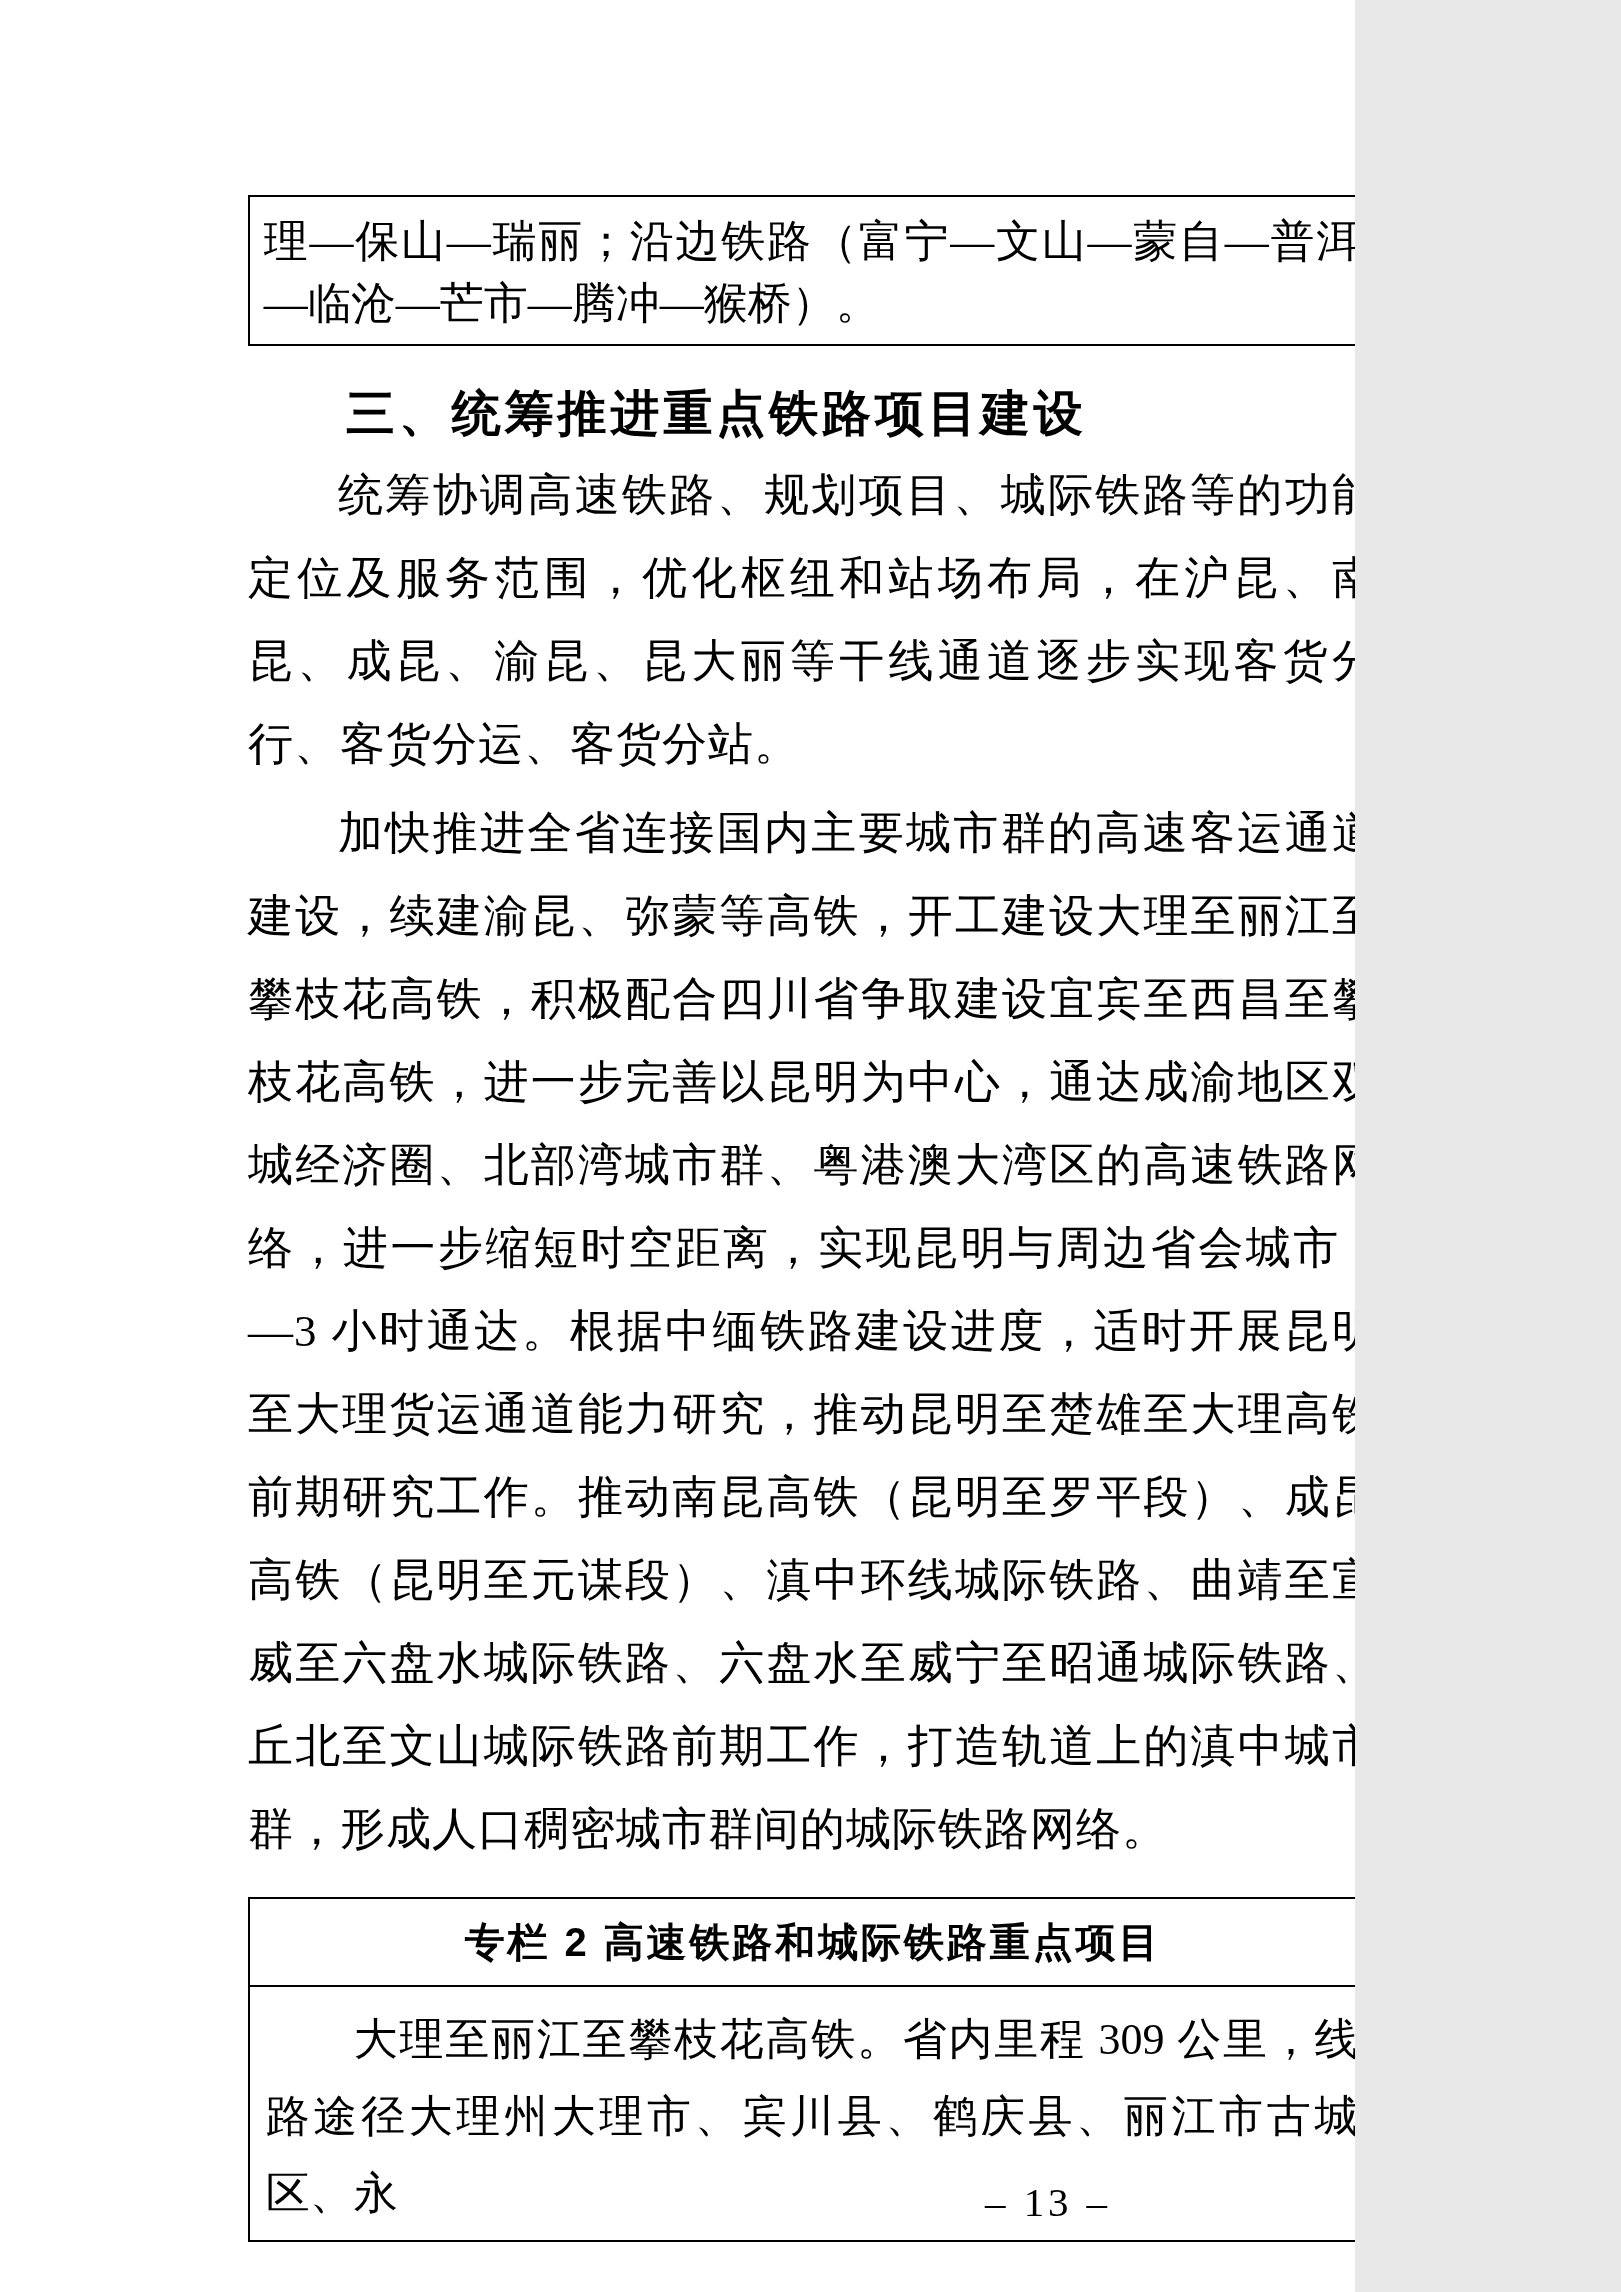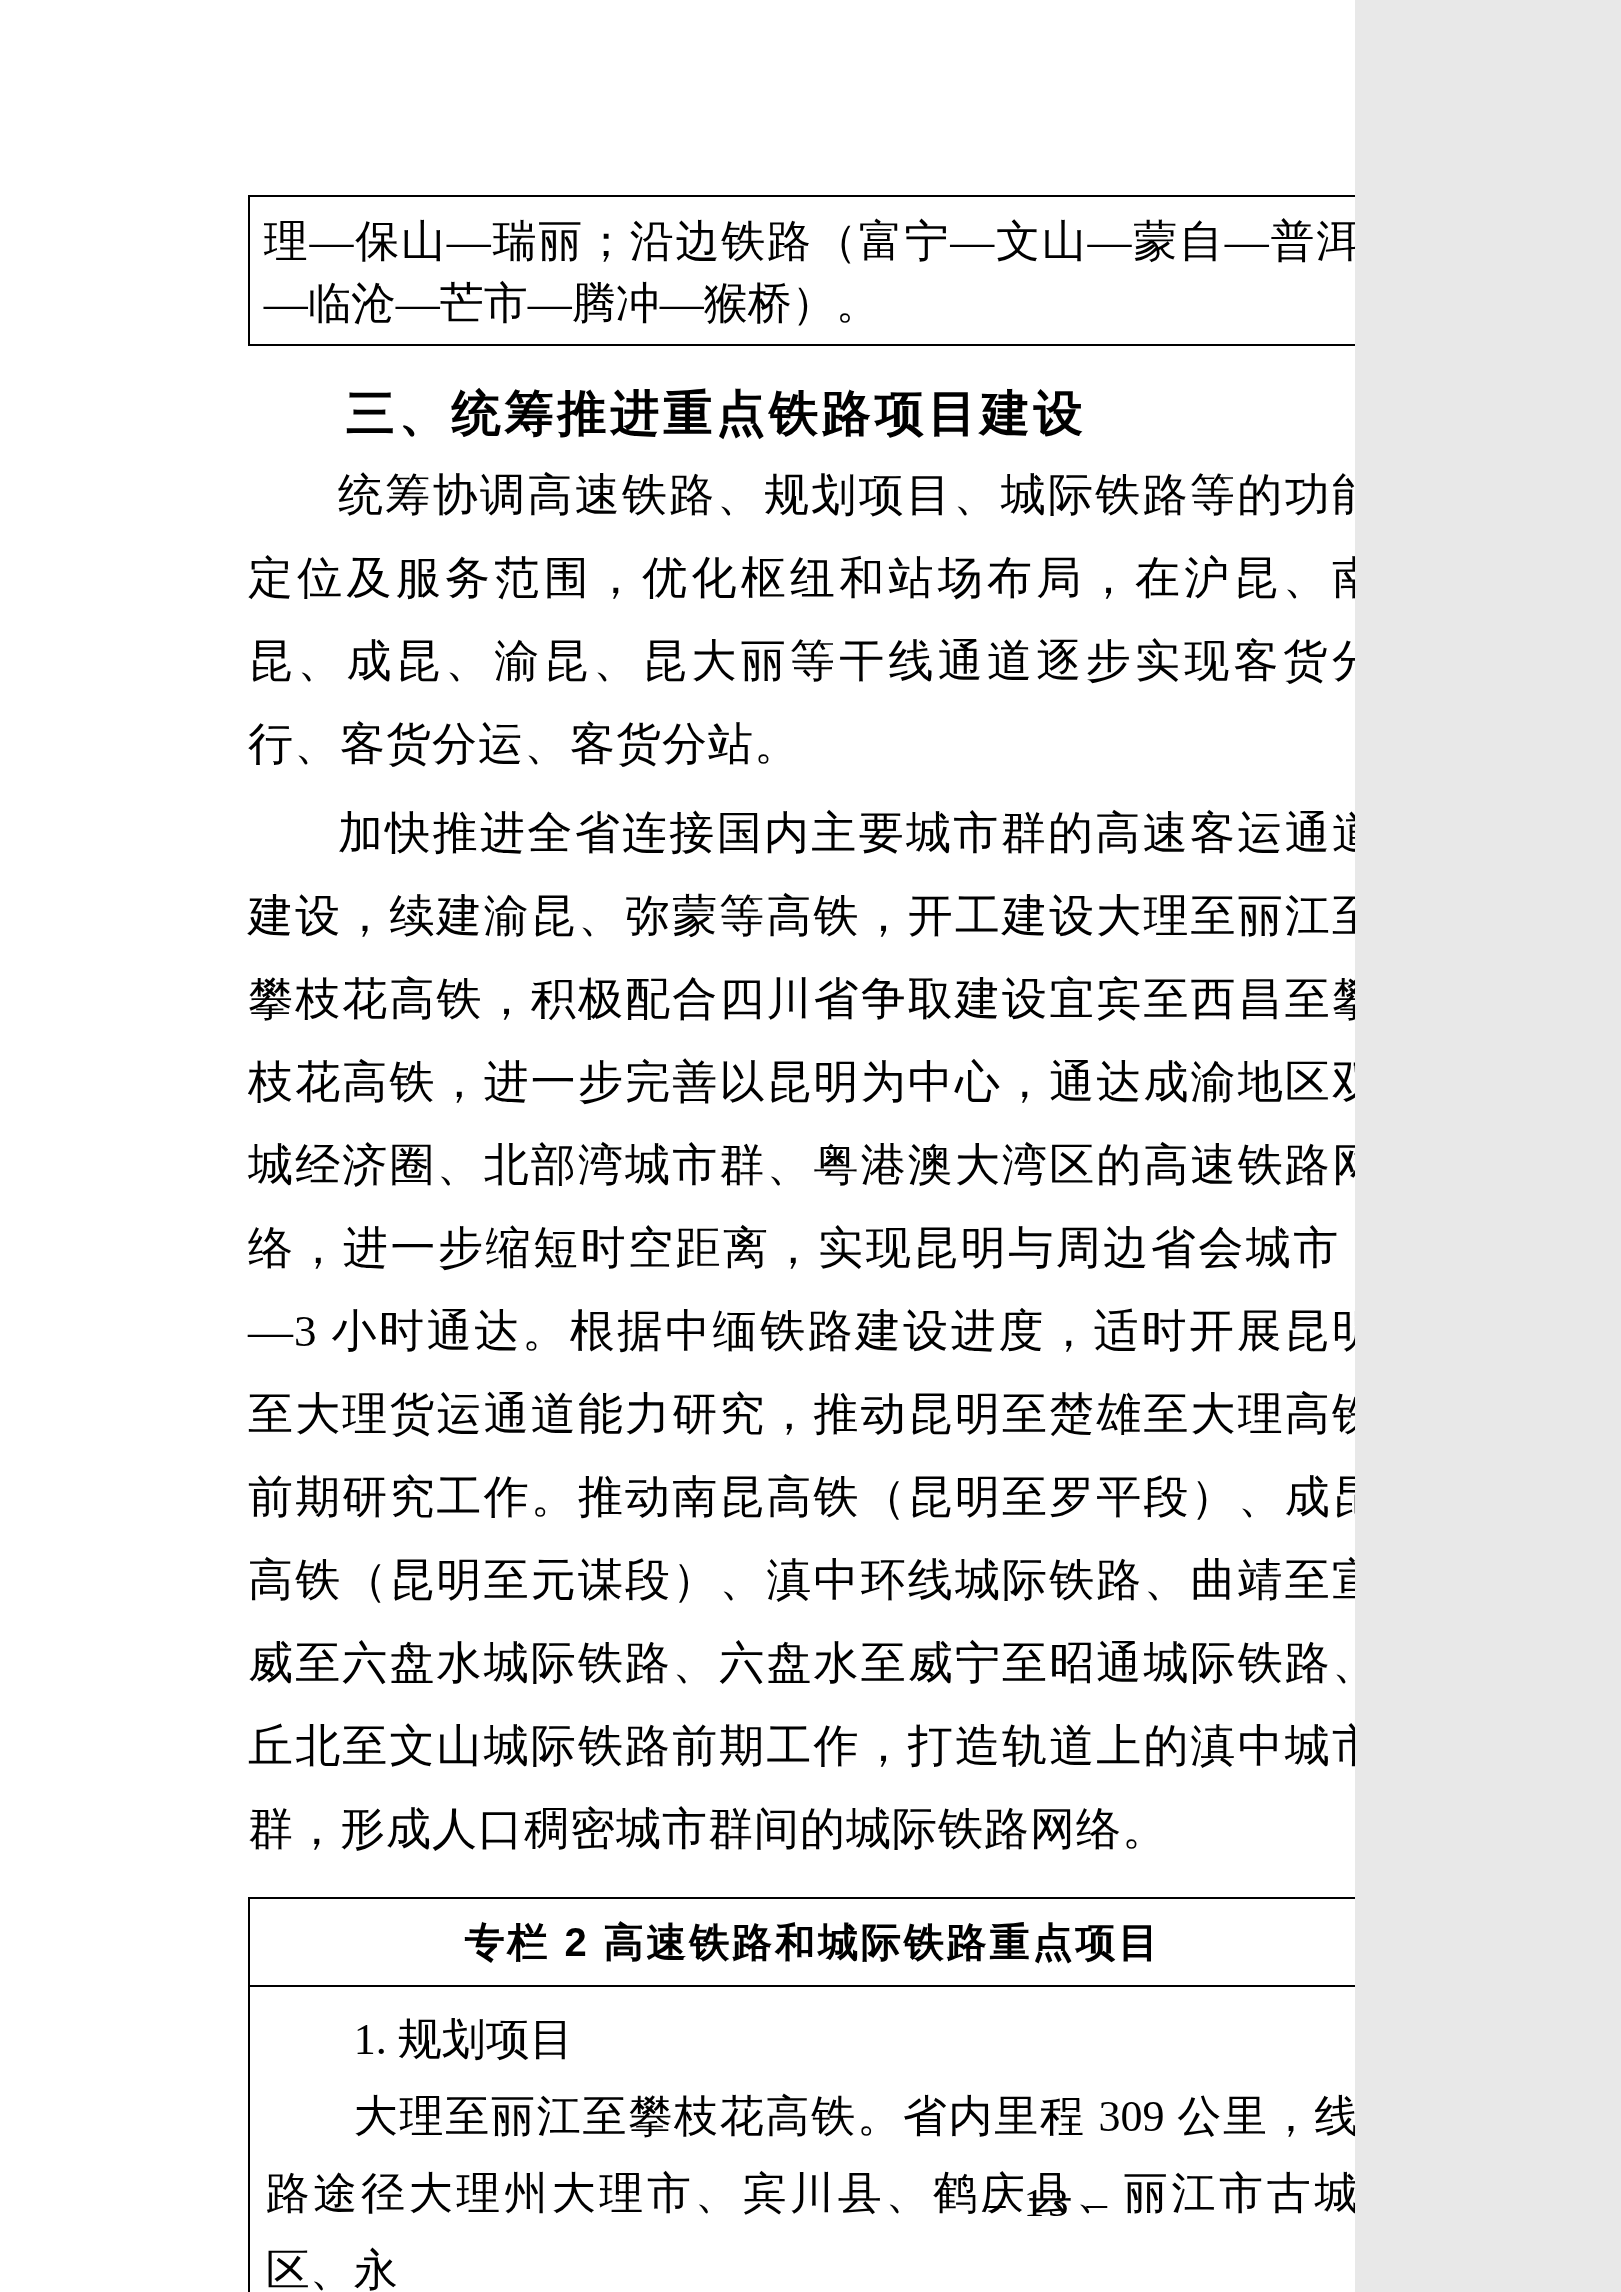--- a/index.html
+++ b/index.html
@@ -116,21 +116,20 @@
     <div class="section-heading">三、统筹推进重点铁路项目建设</div>
 
     <p class="body-par">统筹协调高速铁路、规划项目、城际铁路等的功能定位及服务范围，优化枢纽和站场布局，在沪昆、南昆、成昆、渝昆、昆大丽等干线通道逐步实现客货分行、客货分运、客货分站。</p>
 
 
     <p class="body-par">加快推进全省连接国内主要城市群的高速客运通道建设，续建渝昆、弥蒙等高铁，开工建设大理至丽江至攀枝花高铁，积极配合四川省争取建设宜宾至西昌至攀枝花高铁，进一步完善以昆明为中心，通达成渝地区双城经济圈、北部湾城市群、粤港澳大湾区的高速铁路网络，进一步缩短时空距离，实现昆明与周边省会城市 2—3 小时通达。根据中缅铁路建设进度，适时开展昆明至大理货运通道能力研究，推动昆明至楚雄至大理高铁前期研究工作。推动南昆高铁（昆明至罗平段）、成昆高铁（昆明至元谋段）、滇中环线城际铁路、曲靖至宣威至六盘水城际铁路、六盘水至威宁至昭通城际铁路、丘北至文山城际铁路前期工作，打造轨道上的滇中城市群，形成人口稠密城市群间的城际铁路网络。</p>
 
     <div class="column-box">
       <div class="column-box-header">专栏 2  高速铁路和城际铁路重点项目</div>
       <div class="column-box-body">
-        <p class="column-box-item-label">1. 规划项目</p>
         <p class="column-box-item-text">大理至丽江至攀枝花高铁。省内里程 309 公里，线路途径大理州大理市、宾川县、鹤庆县、丽江市古城区、永</p>
       </div>
     </div>
 
   </div>
 
   <div class="page-number">– 13 –</div>
 </div>
 
 

